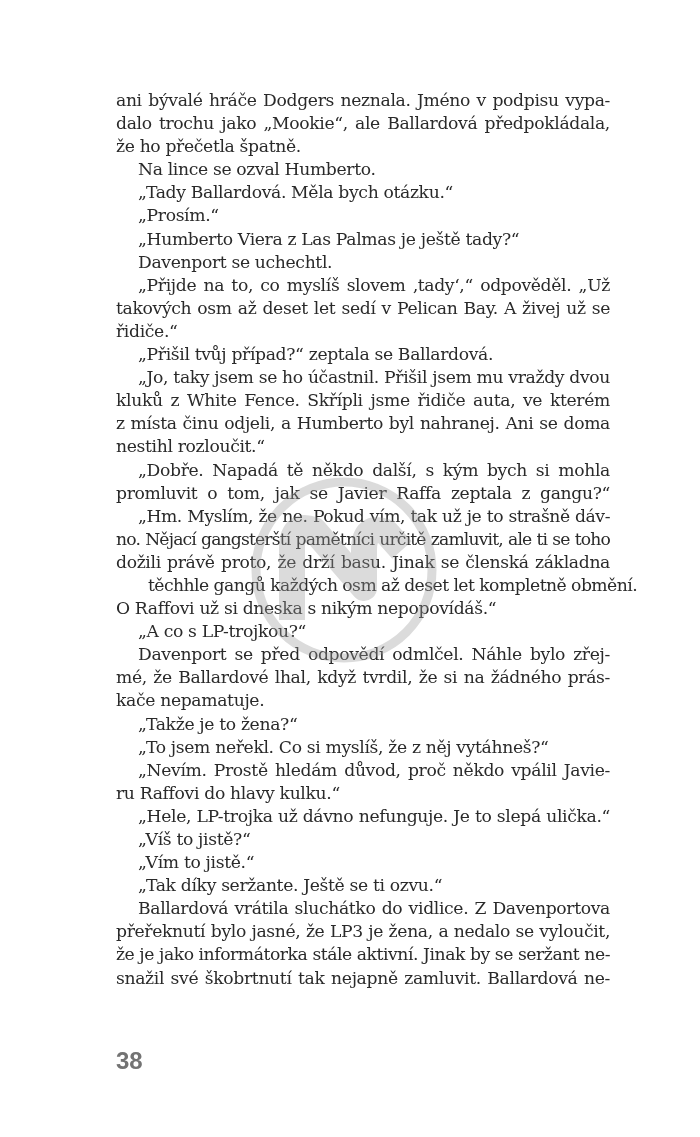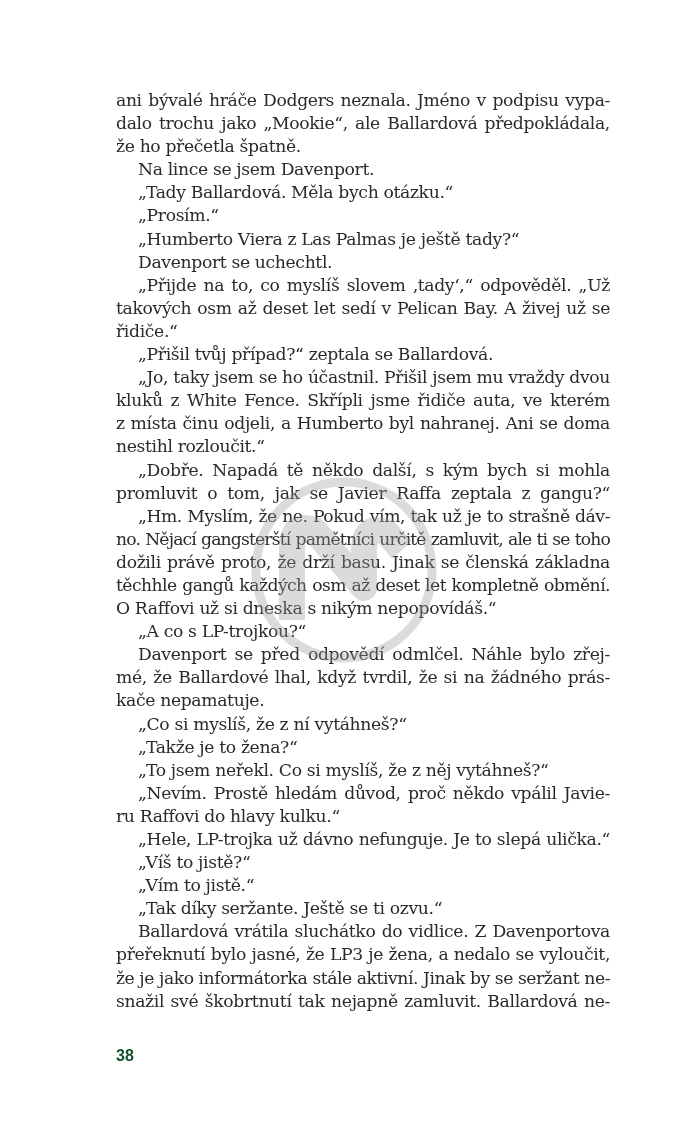--- a/index.html
+++ b/index.html
@@ -6,56 +6,55 @@
   body { width:700px; height:1137px; background:#ffffff; position:relative; overflow:hidden; }
   .page { position:absolute; left:12px; top:0; width:700px; height:1137px; background:#fff; }
   .text { position:absolute; left:104px; top:89px; width:494px;
           font-family:"DejaVu Serif", "Liberation Serif", serif; font-size:17.2px; color:#2a2a2a;
           letter-spacing:-0.35px; }
   .line { display:block; height:23.1px; line-height:23.1px; white-space:nowrap;
           text-align:justify; text-align-last:justify; }
   .line.last { text-align-last:left; }
   .line.indent { padding-left:22px; }
   .pagenum { position:absolute; left:104px; top:1047px; font-family:"Liberation Sans", "DejaVu Sans", sans-serif;
-             font-weight:bold; font-size:16px; color:#14532d; }
+             font-weight:bold; font-size:24px; color:#737373; }
   .watermark { position:absolute; left:232px; top:470px; width:200px; height:200px; pointer-events:none; opacity:0.35; }
 </style>
 </head>
 <body>
 
 <div class="page">
   <div class="text" id="text-block">
       <span class="line">ani bývalé hráče Dodgers neznala. Jméno v podpisu vypa-</span>
       <span class="line">dalo trochu jako „Mookie“, ale Ballardová předpokládala,</span>
       <span class="line last">že ho přečetla špatně.</span>
-      <span class="line indent last">Na lince se jsem Davenport.</span>
+      <span class="line indent last">Na lince se ozval Humberto.</span>
       <span class="line indent last">„Tady Ballardová. Měla bych otázku.“</span>
       <span class="line indent last">„Prosím.“</span>
       <span class="line indent last">„Humberto Viera z Las Palmas je ještě tady?“</span>
       <span class="line indent last">Davenport se uchechtl.</span>
       <span class="line indent">„Přijde na to, co myslíš slovem ‚tady‘,“ odpověděl. „Už</span>
       <span class="line">takových osm až deset let sedí v Pelican Bay. A živej už se</span>
       <span class="line last">řidiče.“</span>
       <span class="line indent last">„Přišil tvůj případ?“ zeptala se Ballardová.</span>
       <span class="line indent">„Jo, taky jsem se ho účastnil. Přišil jsem mu vraždy dvou</span>
       <span class="line">kluků z White Fence. Skřípli jsme řidiče auta, ve kterém</span>
       <span class="line">z místa činu odjeli, a Humberto byl nahranej. Ani se doma</span>
       <span class="line last">nestihl rozloučit.“</span>
       <span class="line indent">„Dobře. Napadá tě někdo další, s kým bych si mohla</span>
       <span class="line">promluvit o tom, jak se Javier Raffa zeptala z gangu?“</span>
       <span class="line indent" style="letter-spacing: -0.45px;">„Hm. Myslím, že ne. Pokud vím, tak už je to strašně dáv-</span>
       <span class="line" style="letter-spacing: -0.85px;">no. Nějací gangsterští pamětníci určitě zamluvit, ale ti se toho</span>
       <span class="line">dožili právě proto, že drží basu. Jinak se členská základna</span>
-      <span class="line" style="letter-spacing: -0.55px;">těchhle gangů každých osm až deset let kompletně obmění.</span>
+      <span class="line" style="letter-spacing: -0.55px; margin-left: 32px;">těchhle gangů každých osm až deset let kompletně obmění.</span>
       <span class="line last">O Raffovi už si dneska s nikým nepopovídáš.“</span>
       <span class="line indent last">„A co s LP-trojkou?“</span>
       <span class="line indent">Davenport se před odpovědí odmlčel. Náhle bylo zřej-</span>
       <span class="line">mé, že Ballardové lhal, když tvrdil, že si na žádného prás-</span>
       <span class="line last">kače nepamatuje.</span>
-      <span class="line indent last">„Co si myslíš, že z ní vytáhneš?“</span>
       <span class="line indent last">„Takže je to žena?“</span>
       <span class="line indent last">„To jsem neřekl. Co si myslíš, že z něj vytáhneš?“</span>
       <span class="line indent">„Nevím. Prostě hledám důvod, proč někdo vpálil Javie-</span>
       <span class="line last">ru Raffovi do hlavy kulku.“</span>
       <span class="line indent">„Hele, LP-trojka už dávno nefunguje. Je to slepá ulička.“</span>
       <span class="line indent last">„Víš to jistě?“</span>
       <span class="line indent last">„Vím to jistě.“</span>
       <span class="line indent last">„Tak díky seržante. Ještě se ti ozvu.“</span>
       <span class="line indent">Ballardová vrátila sluchátko do vidlice. Z Davenportova</span>
       <span class="line">přeřeknutí bylo jasné, že LP3 je žena, a nedalo se vyloučit,</span>

